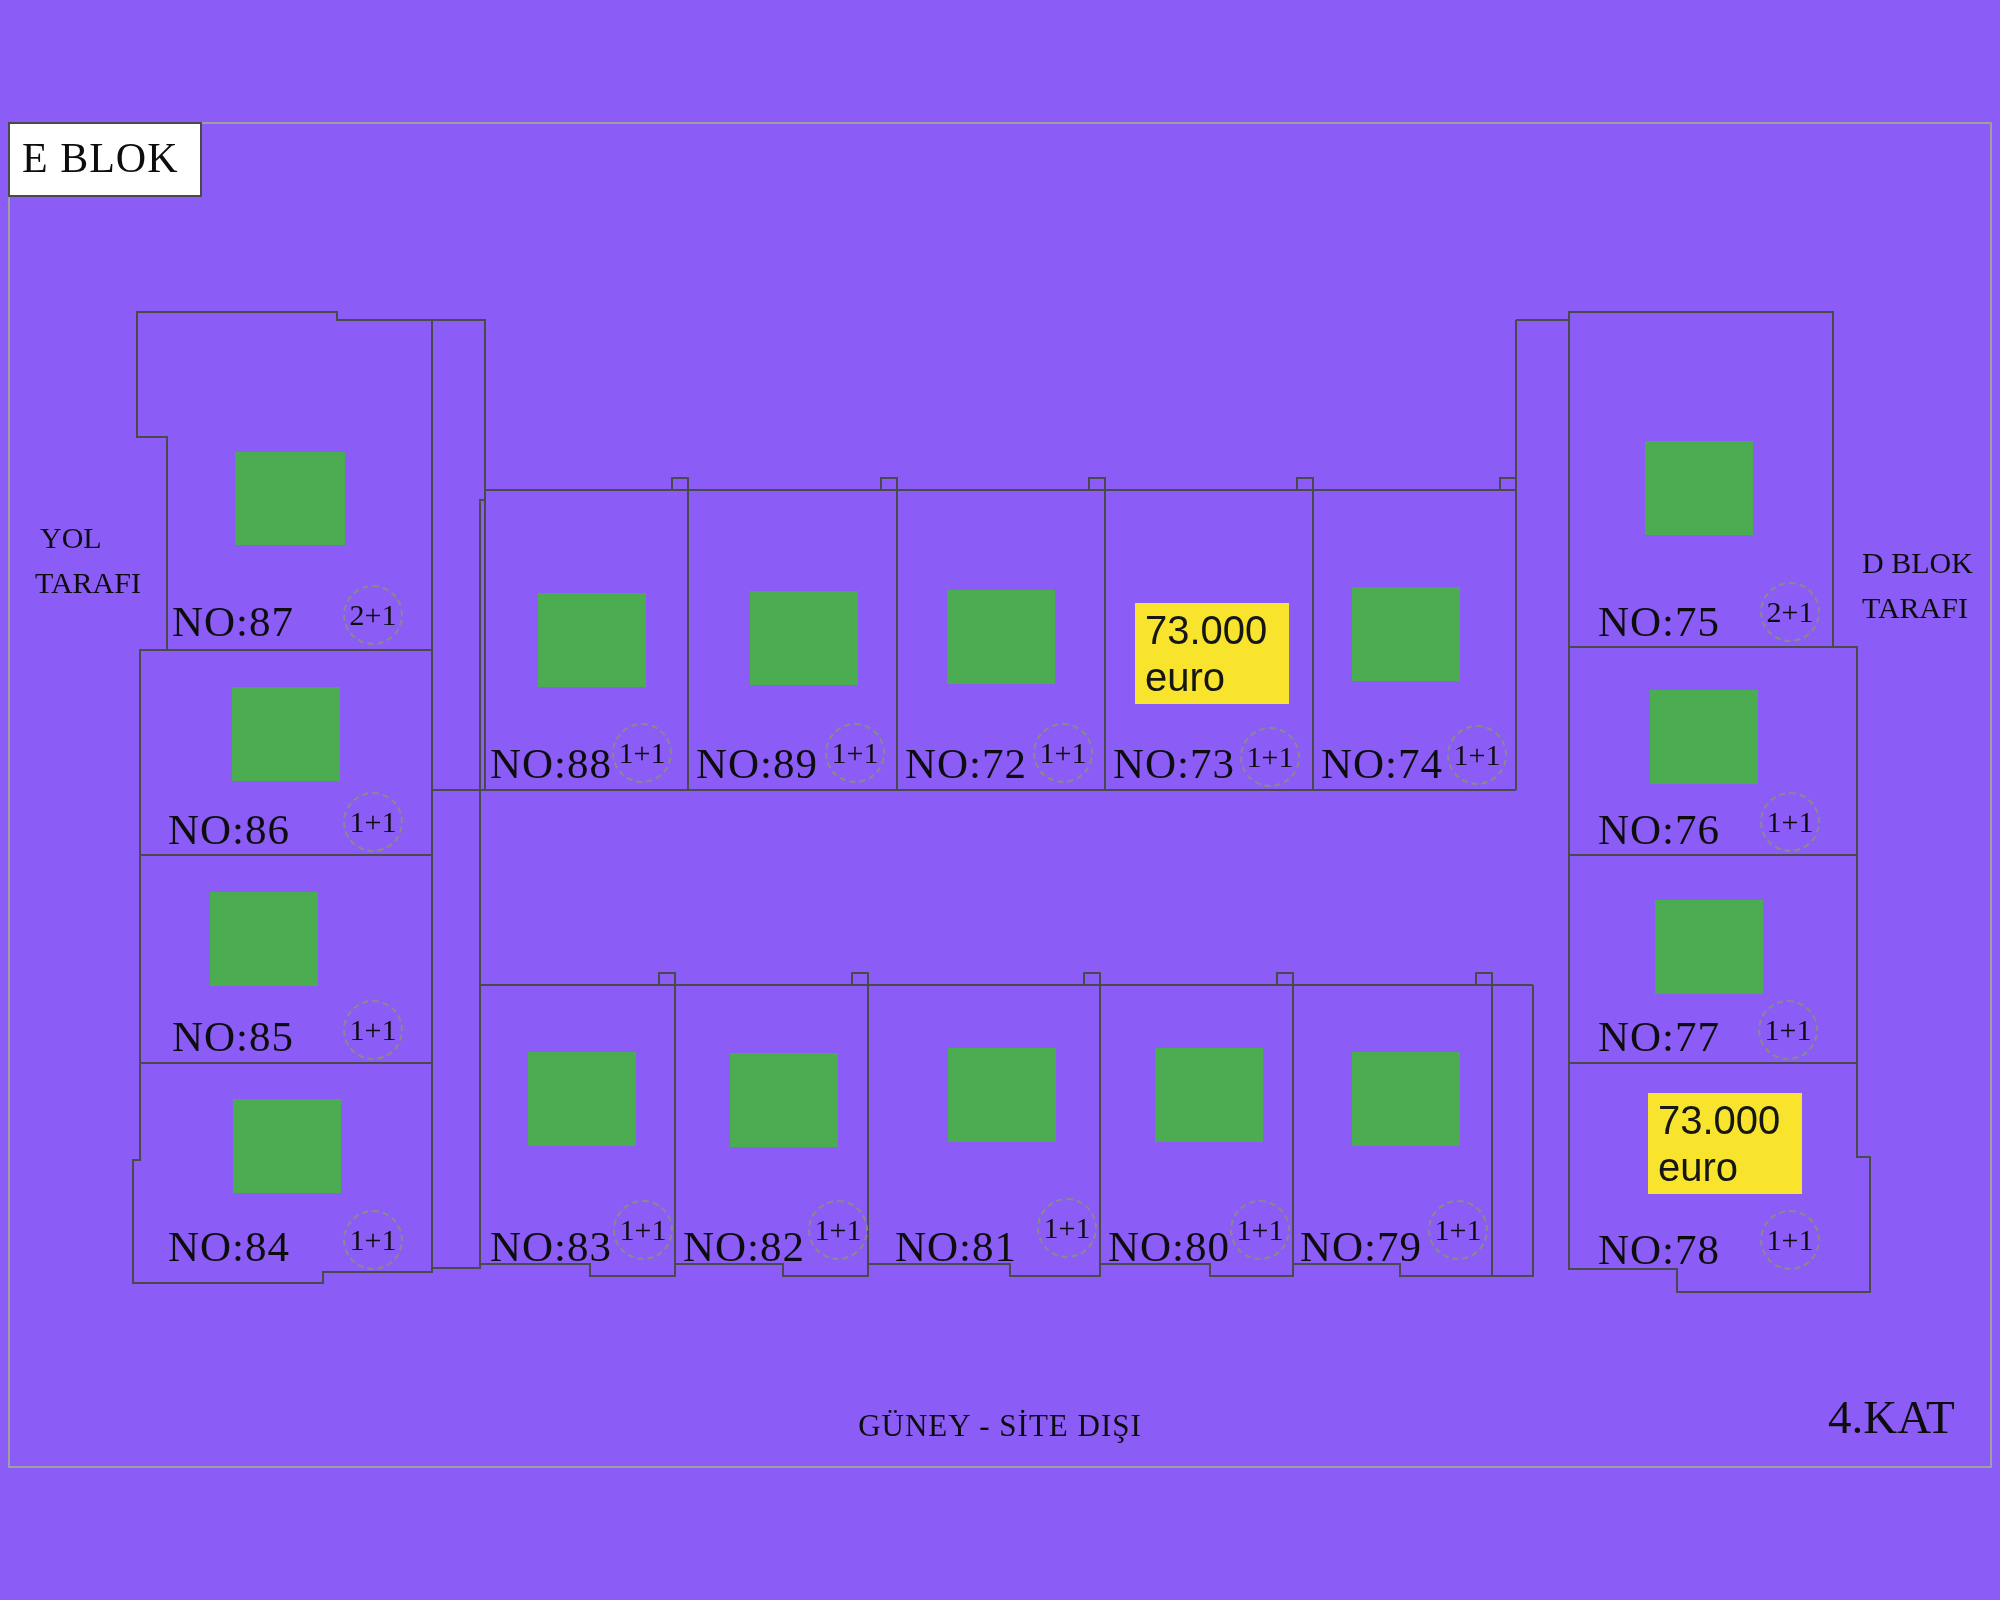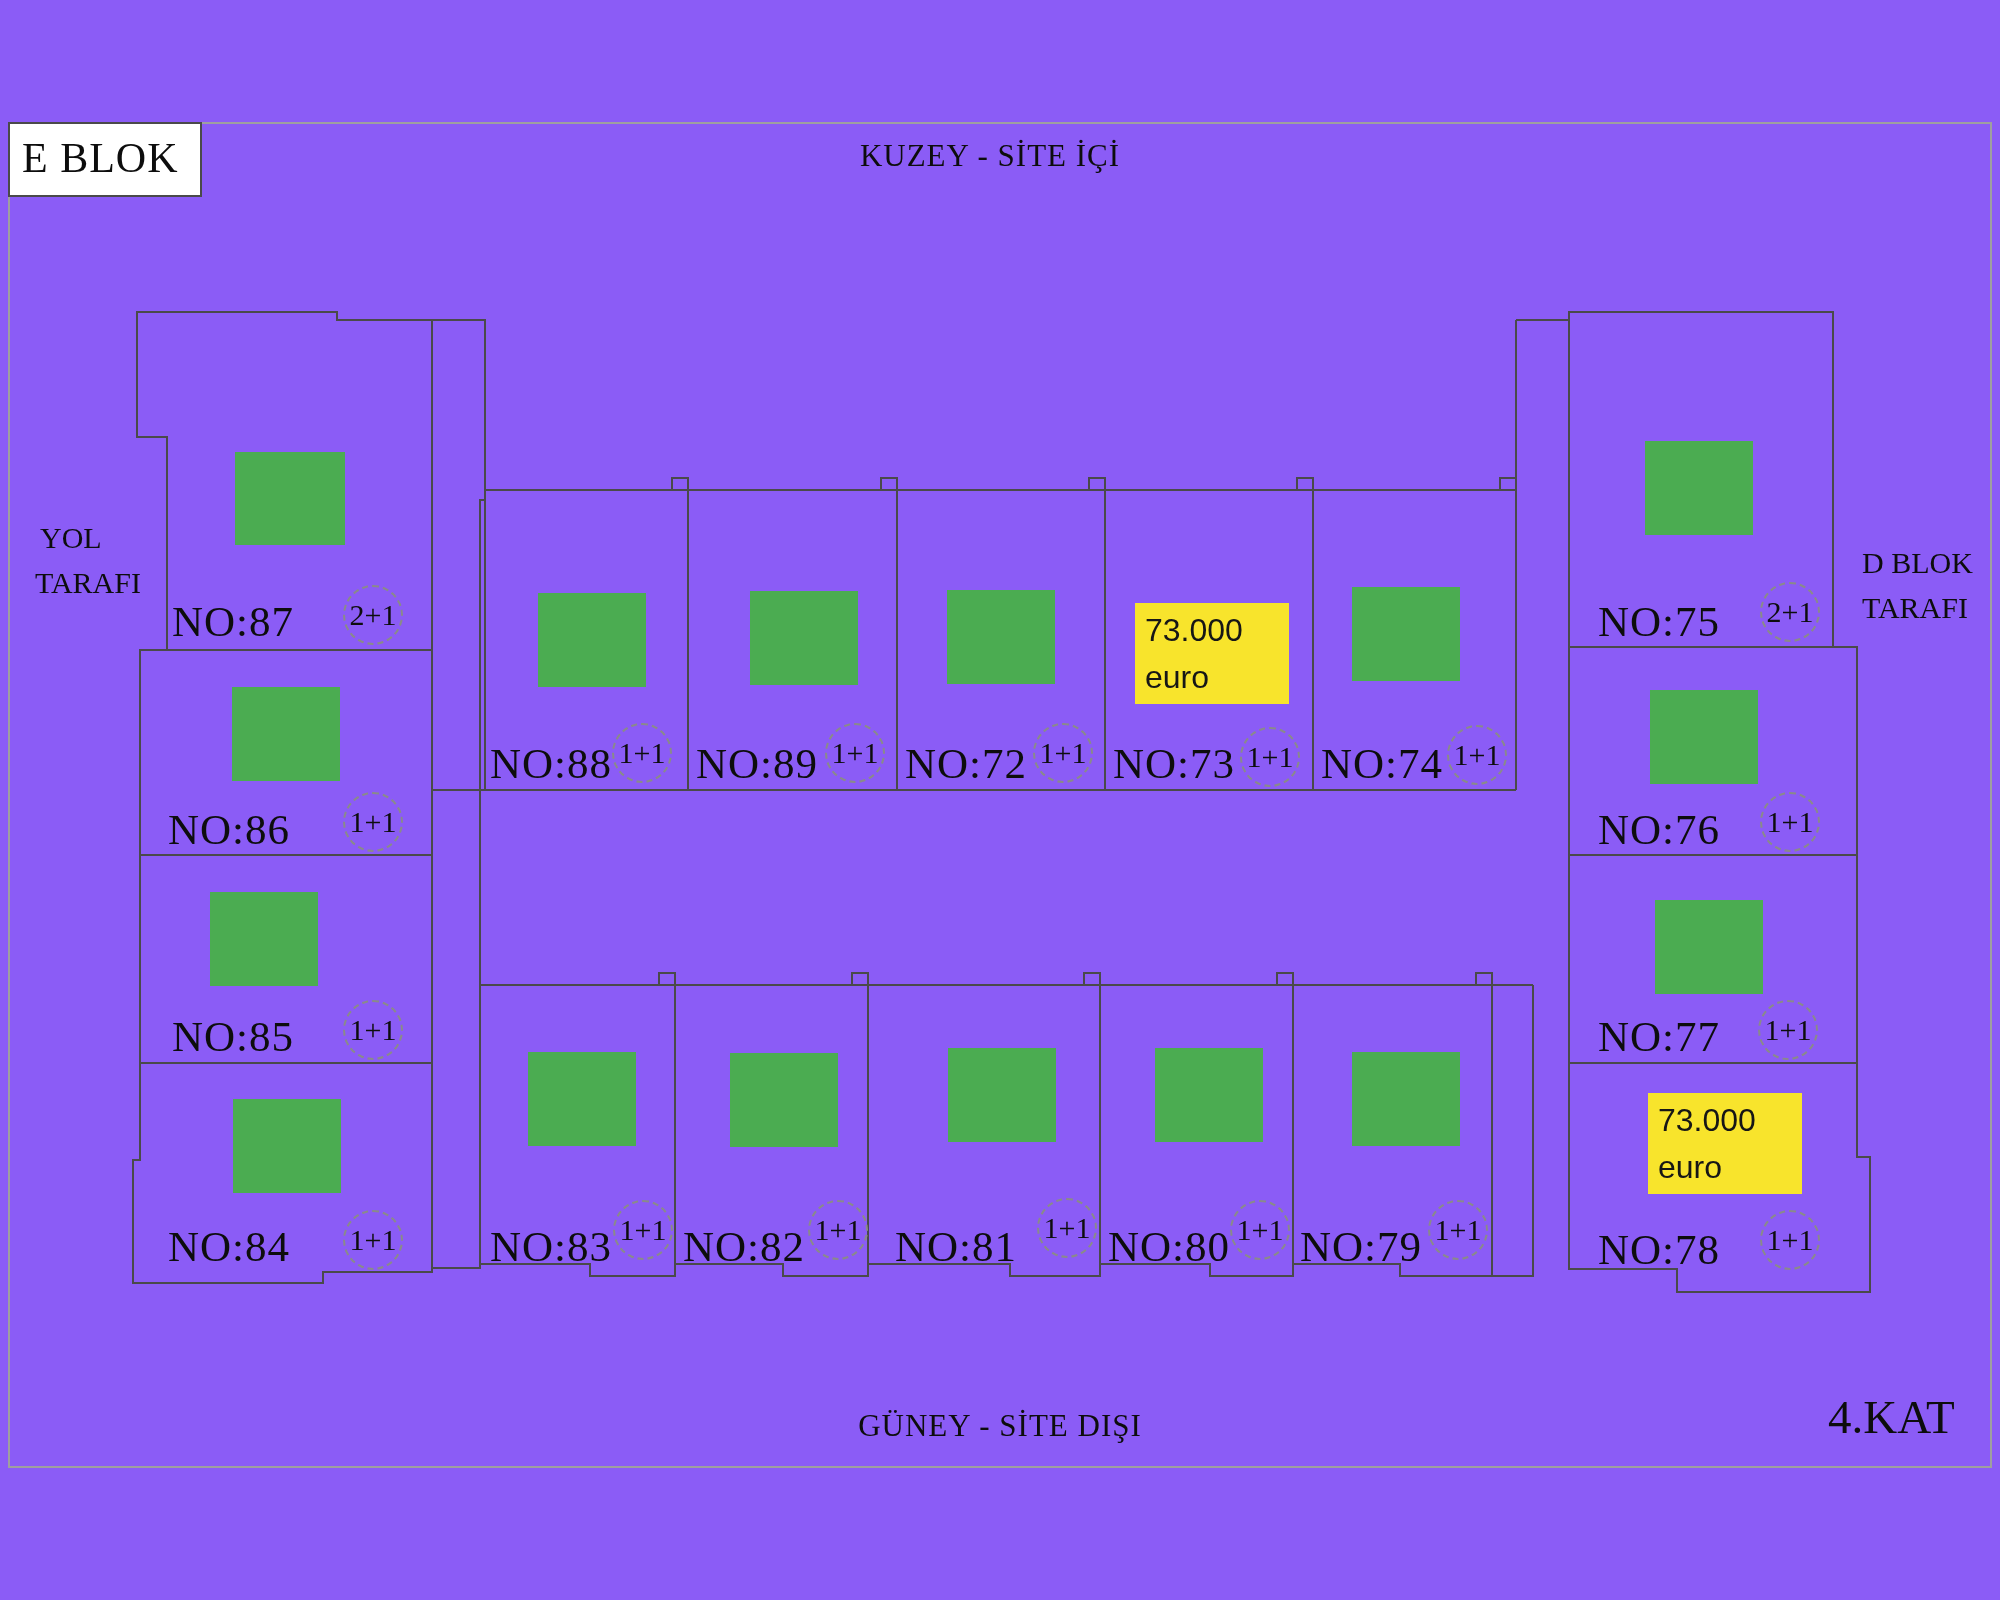--- a/index.html
+++ b/index.html
@@ -15,21 +15,21 @@
   .west2{left:35px;top:566px;font-size:30px;}
   .east1{left:1862px;top:546px;font-size:30px;}
   .east2{left:1862px;top:591px;font-size:30px;}
   .unit{position:absolute;}
   .unit .no{position:absolute;font-size:43px;line-height:1;letter-spacing:1px;}
   .unit .marker{position:absolute;width:108px;height:94px;background:#4BAC51;}
   .unit .type{position:absolute;width:60px;height:60px;border:2px dashed #8a8a8a;border-radius:50%;
               box-sizing:border-box;display:flex;align-items:center;justify-content:center;
               font-size:30px;line-height:1;}
   .unit .price{position:absolute;width:154px;height:101px;background:#F8E42C;
-               font-family:"Liberation Sans", sans-serif;font-size:32px;line-height:47px;
+               font-family:"Liberation Sans", sans-serif;font-size:40px;line-height:47px;
                padding:4px 0 4px 10px;box-sizing:border-box;color:#161616;}
 </style>
 </head>
 <body>
 
 <div id="stage">
 
   <svg class="walls" width="2000" height="1600" viewBox="0 0 2000 1600">
 
     <rect x="9" y="123" width="1982" height="1344" fill="none" stroke="#9f9f9f" stroke-width="2"></rect>
@@ -53,21 +53,20 @@
       <path d="M480,1264 H590 V1276 H675 V1264 H783 V1276 H868 V1264 H1010 V1276 H1100 V1264 H1210 V1276 H1293 V1264 H1400 V1276 H1492"></path>
       <path d="M659,985 V973 H675 V985 M852,985 V973 H868 V985 M1084,985 V973 H1100 V985 M1277,985 V973 H1293 V985 M1476,985 V973 H1492 V985"></path>
       <path d="M1492,985 V1276 H1533 V985"></path>
 
       <path d="M1569,312 H1833 V647 H1857 V1157 H1870 V1292 H1677 V1269 H1569 Z"></path>
       <path d="M1569,647 H1833 M1569,855 H1857 M1569,1063 H1857"></path>
     </g>
   </svg>
 
   <div class="lbl block-title">E BLOK</div>
-  <div class="lbl north-title">KUZEY - SİTE İÇİ</div>
   <div class="lbl south-title">GÜNEY - SİTE DIŞI</div>
   <div class="lbl floor-title">4.KAT</div>
   <div class="lbl west1">YOL</div>
   <div class="lbl west2">TARAFI</div>
   <div class="lbl east1">D BLOK</div>
   <div class="lbl east2">TARAFI</div>
 
   <div class="unit" style="left:140px;top:312px;width:292px;height:338px;">
     <div class="marker" style="left:95px;top:140px;width:110px;height:93px;"></div>
     <div class="no" style="left:32px;top:288px;">NO:87</div>

